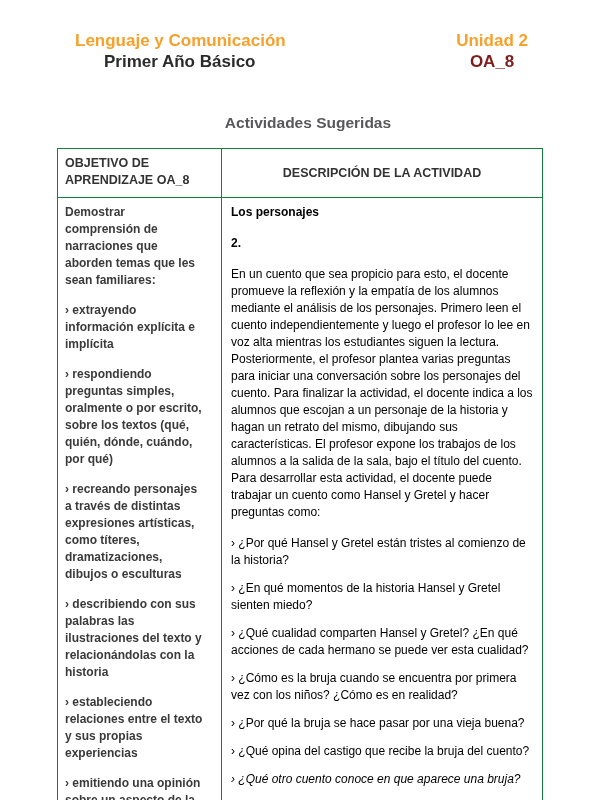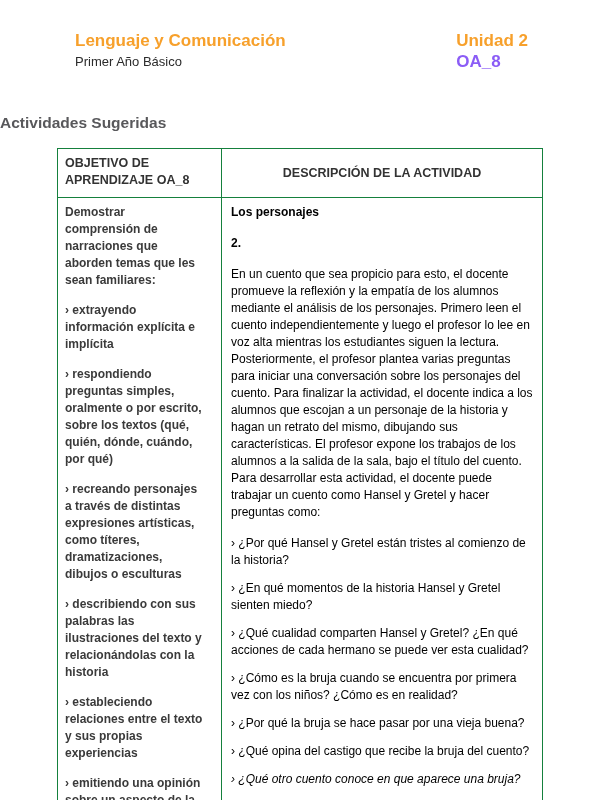--- a/index.html
+++ b/index.html
@@ -12,32 +12,34 @@
   }
   .page { width: 600px; height: 800px; padding-top: 30px; }
 
   
   .doc-header {
     display: flex;
     justify-content: space-between;
     padding: 0 72px 0 75px;
   }
   .hdr-course { color: #F7A02B; font-size: 17px; font-weight: bold; line-height: 21px; }
-  .hdr-grade  { color: #2b2b2b; font-size: 13px; font-weight: normal; line-height: 21px; }
-  .hdr-right  { text-align: left; }
+  .hdr-grade  { color: #2b2b2b; font-size: 17px; font-weight: bold; line-height: 21px; margin-left: 29px; }
+  .hdr-right  { text-align: center; }
   .hdr-unit   { color: #F7A02B; font-size: 17px; font-weight: bold; line-height: 21px; }
-  .hdr-oa     { color: #8b5cf6; font-size: 17px; font-weight: bold; line-height: 21px; }
+  .hdr-oa     { color: #7f1d1d; font-size: 17px; font-weight: bold; line-height: 21px; }
 
   
   .doc-title {
+    text-align: center;
     color: #58585b;
     font-size: 15.5px;
     font-weight: bold;
     margin-top: 42px;
     margin-bottom: 16px;
+    padding-left: 16px;
   }
 
   
   table.activity-table {
     width: 486px;
     margin: 0 auto;
     border-collapse: collapse;
     table-layout: fixed;
   }
   table.activity-table th,

